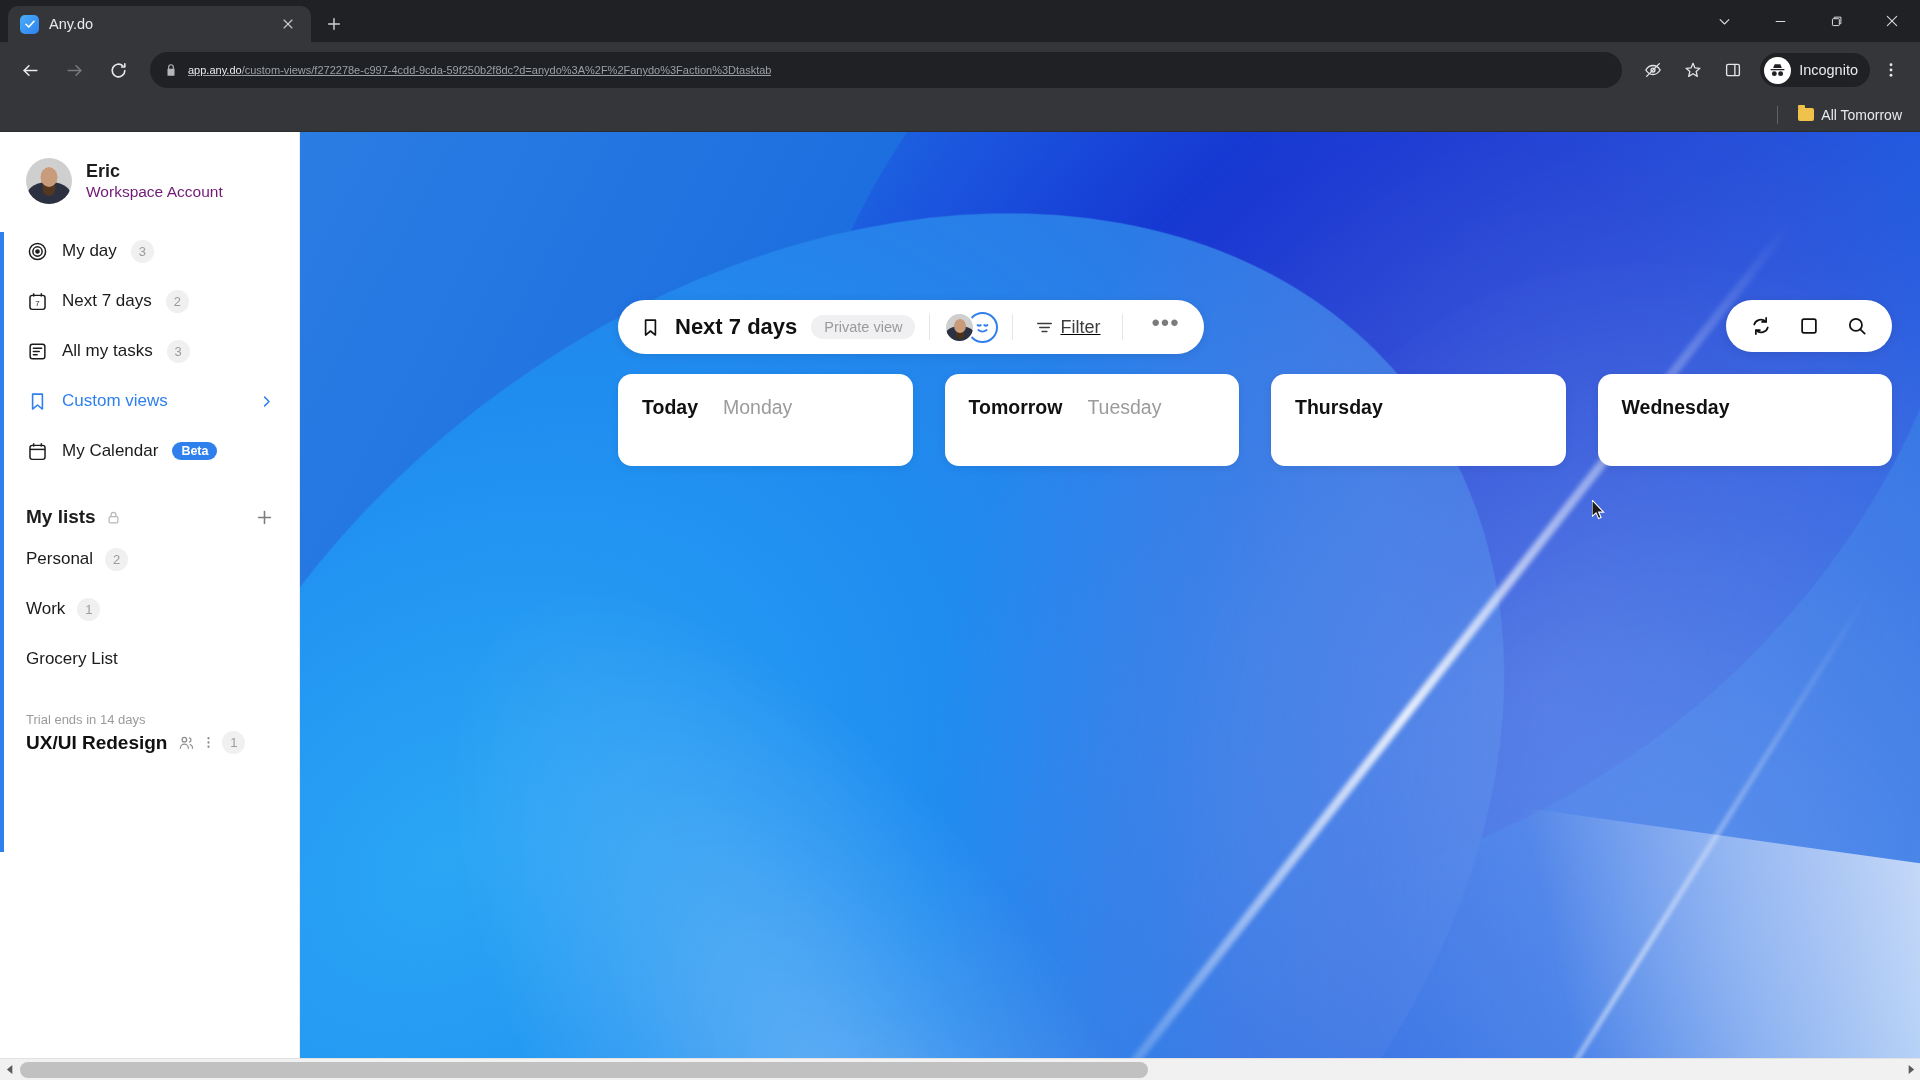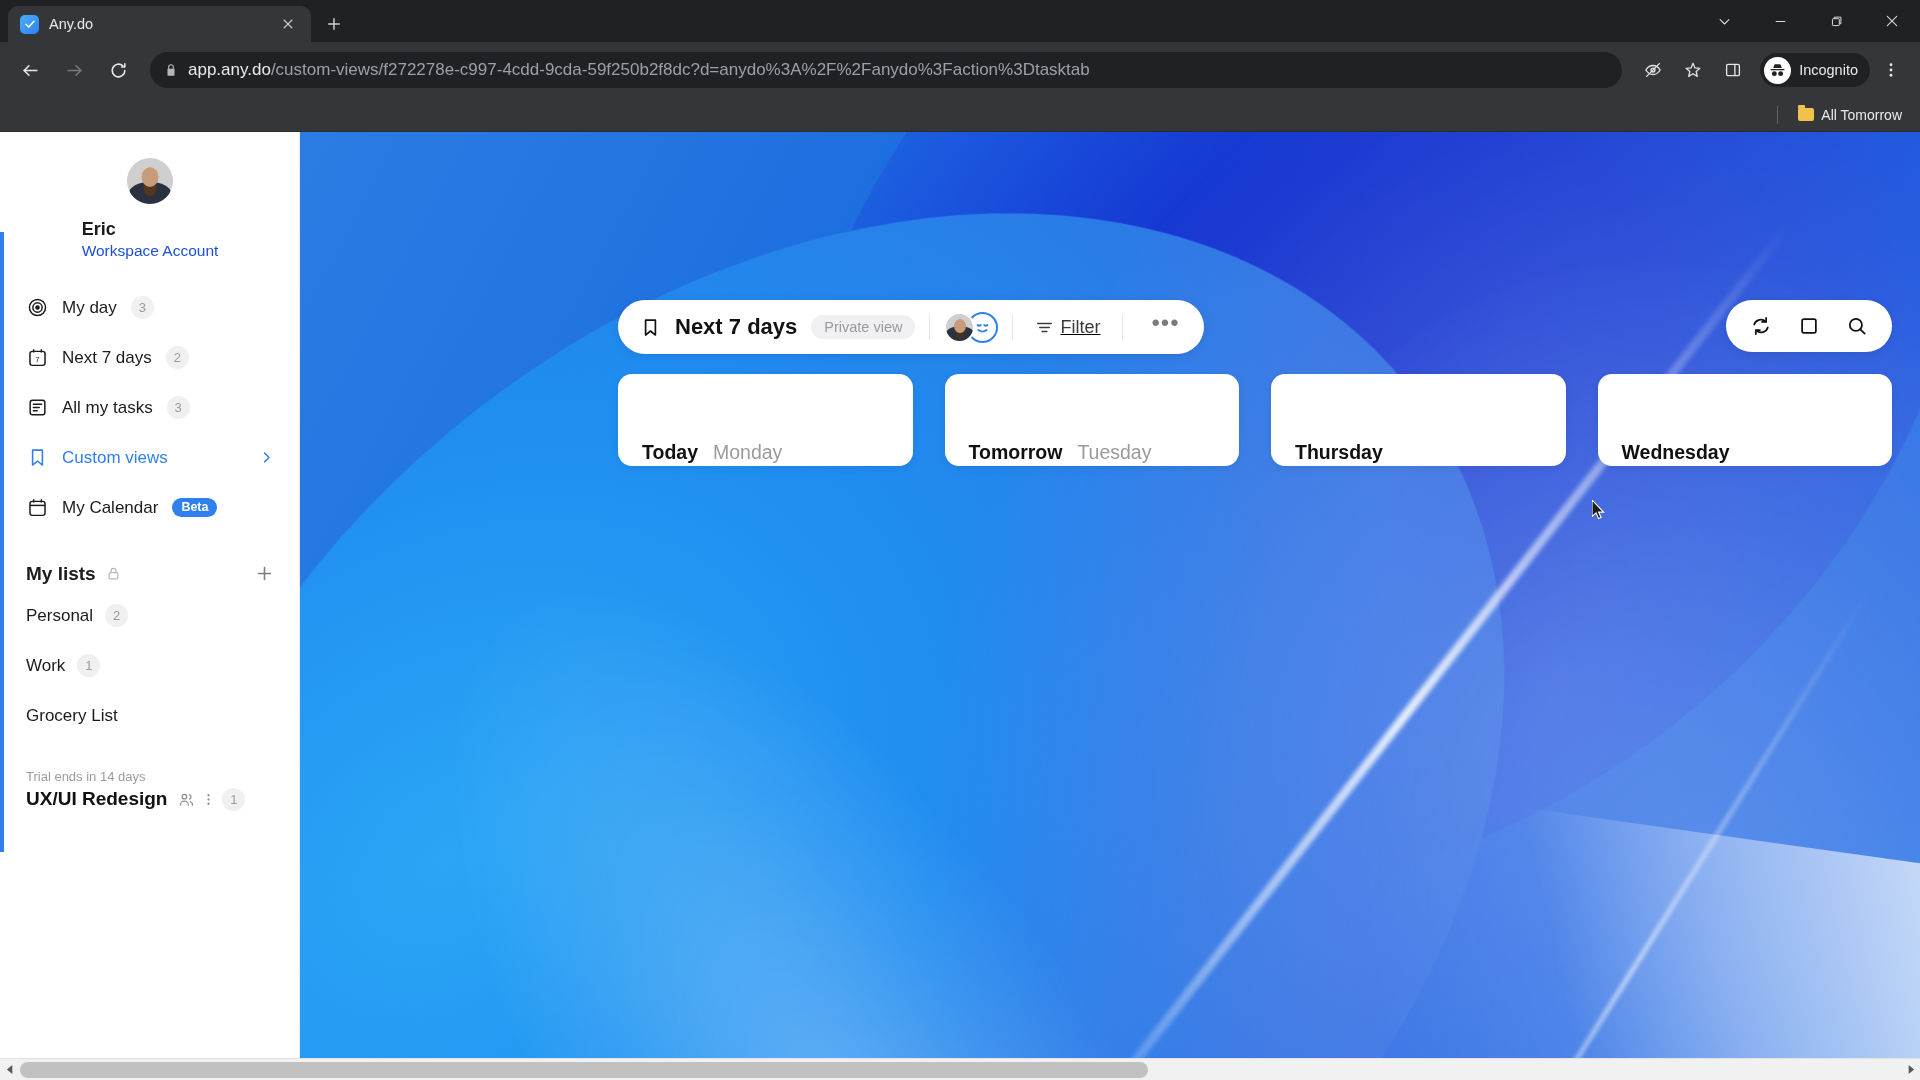--- a/index.html
+++ b/index.html
@@ -62,22 +62,22 @@
   }
   .navbtn.disabled { color:#77797d; }
   .navbtn svg { width: 19px; height: 19px; }
   .omnibox {
     flex: 1 1 auto; height: 36px; background:#202124; border-radius: 18px;
     display:flex; align-items:center; padding: 0 14px; gap:10px; margin: 0 8px;
     min-width:0;
   }
   .lock-icon { color:#b4b6ba; display:flex; align-items:center; flex:0 0 auto; }
   .lock-icon svg { width: 14px; height: 14px; }
-  .url { font-size: 17px; color:#9aa0a6; white-space:nowrap; overflow:hidden;
-         text-overflow:ellipsis; }
+  .url { font-size: 11px; color:#9aa0a6; white-space:nowrap; overflow:hidden;
+         text-overflow:ellipsis;text-decoration:underline; }
   .url b { color:#e8eaed; font-weight:400; }
   .tb-right { display:flex; align-items:center; gap:2px; flex:0 0 auto; }
   .tb-icon {
     width: 38px; height: 38px; border-radius:50%; display:flex; align-items:center;
     justify-content:center; color:#e3e5e8;
   }
   .tb-icon svg { width: 18px; height: 18px; }
   .incognito-pill {
     height: 34px; display:flex; align-items:center; gap:8px; padding: 0 12px 0 4px;
     border-radius: 17px; background:#202124; margin-left: 6px;
@@ -116,38 +116,38 @@
     display:flex; flex-direction:column; padding-top: 18px;
   }
   .sidebar::after {
     content:''; position:absolute; right:0; top:0; bottom:0; width:1px; background:#ececec;
   }
   .active-rail {
     position:absolute; left:0; top: 100px; width: 4px; height: 620px;
     background:#2f80ed;
   }
   .profile {
-    display:flex; align-items:center; gap: 14px; padding: 8px 26px 22px 26px; flex-direction: column;
+    display:flex; align-items:center; gap: 14px; padding: 8px 26px 22px 26px;
   }
   .avatar-photo {
     width: 46px; height: 46px; border-radius:50%; flex:0 0 auto; overflow:hidden;
     background: radial-gradient(circle at 50% 34%, #e8d9cf 0 18%, #cfcfcf 19% 100%);
     position:relative;
   }
   .avatar-photo::before { 
     content:''; position:absolute; left:50%; bottom:0; transform:translateX(-50%);
     width: 42px; height: 22px; border-radius: 50% 50% 0 0; background:#2b3140;
   }
   .avatar-photo::after { 
     content:''; position:absolute; left:50%; top: 9px; transform:translateX(-50%);
     width: 17px; height: 20px; border-radius: 50%; background:#c89b7b;
     box-shadow: 0 11px 0 -2px #53381f;
   }
   .profile-name { font-size: 18px; font-weight: 700; color:#1b1b1b; line-height:1.25; }
-  .profile-sub  { font-size: 15.5px; color:#1d4ed8; line-height:1.3; }
+  .profile-sub  { font-size: 15.5px; color:#701a75; line-height:1.3; }
 
   .navlist { padding: 0 14px; }
   .navitem {
     display:flex; align-items:center; gap: 14px; height: 50px; padding: 0 12px;
     border-radius: 8px; color:#1b1b1b;
   }
   .navitem .nav-ico { width: 22px; height: 22px; flex:0 0 auto; display:flex;
     align-items:center; justify-content:center; color:#1b1b1b; }
   .navitem .nav-ico svg { width: 21px; height: 21px; }
   .navitem .nav-label { font-size: 17px; }
@@ -287,21 +287,21 @@
 
   
   .day-row {
     position:absolute; left: 318px; right: 28px; top: 242px;
     display:flex; gap: 32px; z-index: 4;
   }
   .day-card {
     flex: 1 1 0; height: 92px; background:#fff; border-radius: 14px;
     padding: 22px 24px 0 24px; box-shadow: 0 2px 8px rgba(0,0,0,0.08);
   }
-  .day-title { font-size: 19.5px; font-weight: 700; color:#111; display:flex; gap:15px; align-items:baseline;margin-top:45px; }
+  .day-title { font-size: 19.5px; font-weight: 700; color:#111; display:flex; gap:25px; align-items:baseline; }
   .day-sub { font-size: 19.5px; font-weight: 400; color:#9b9b9b; }
 
   
   .cursor {
     position:absolute; left: 1292px; top: 368px; width: 14px; height: 21px; z-index: 20;
     pointer-events:none;
   }
 
   
   .hscroll {

